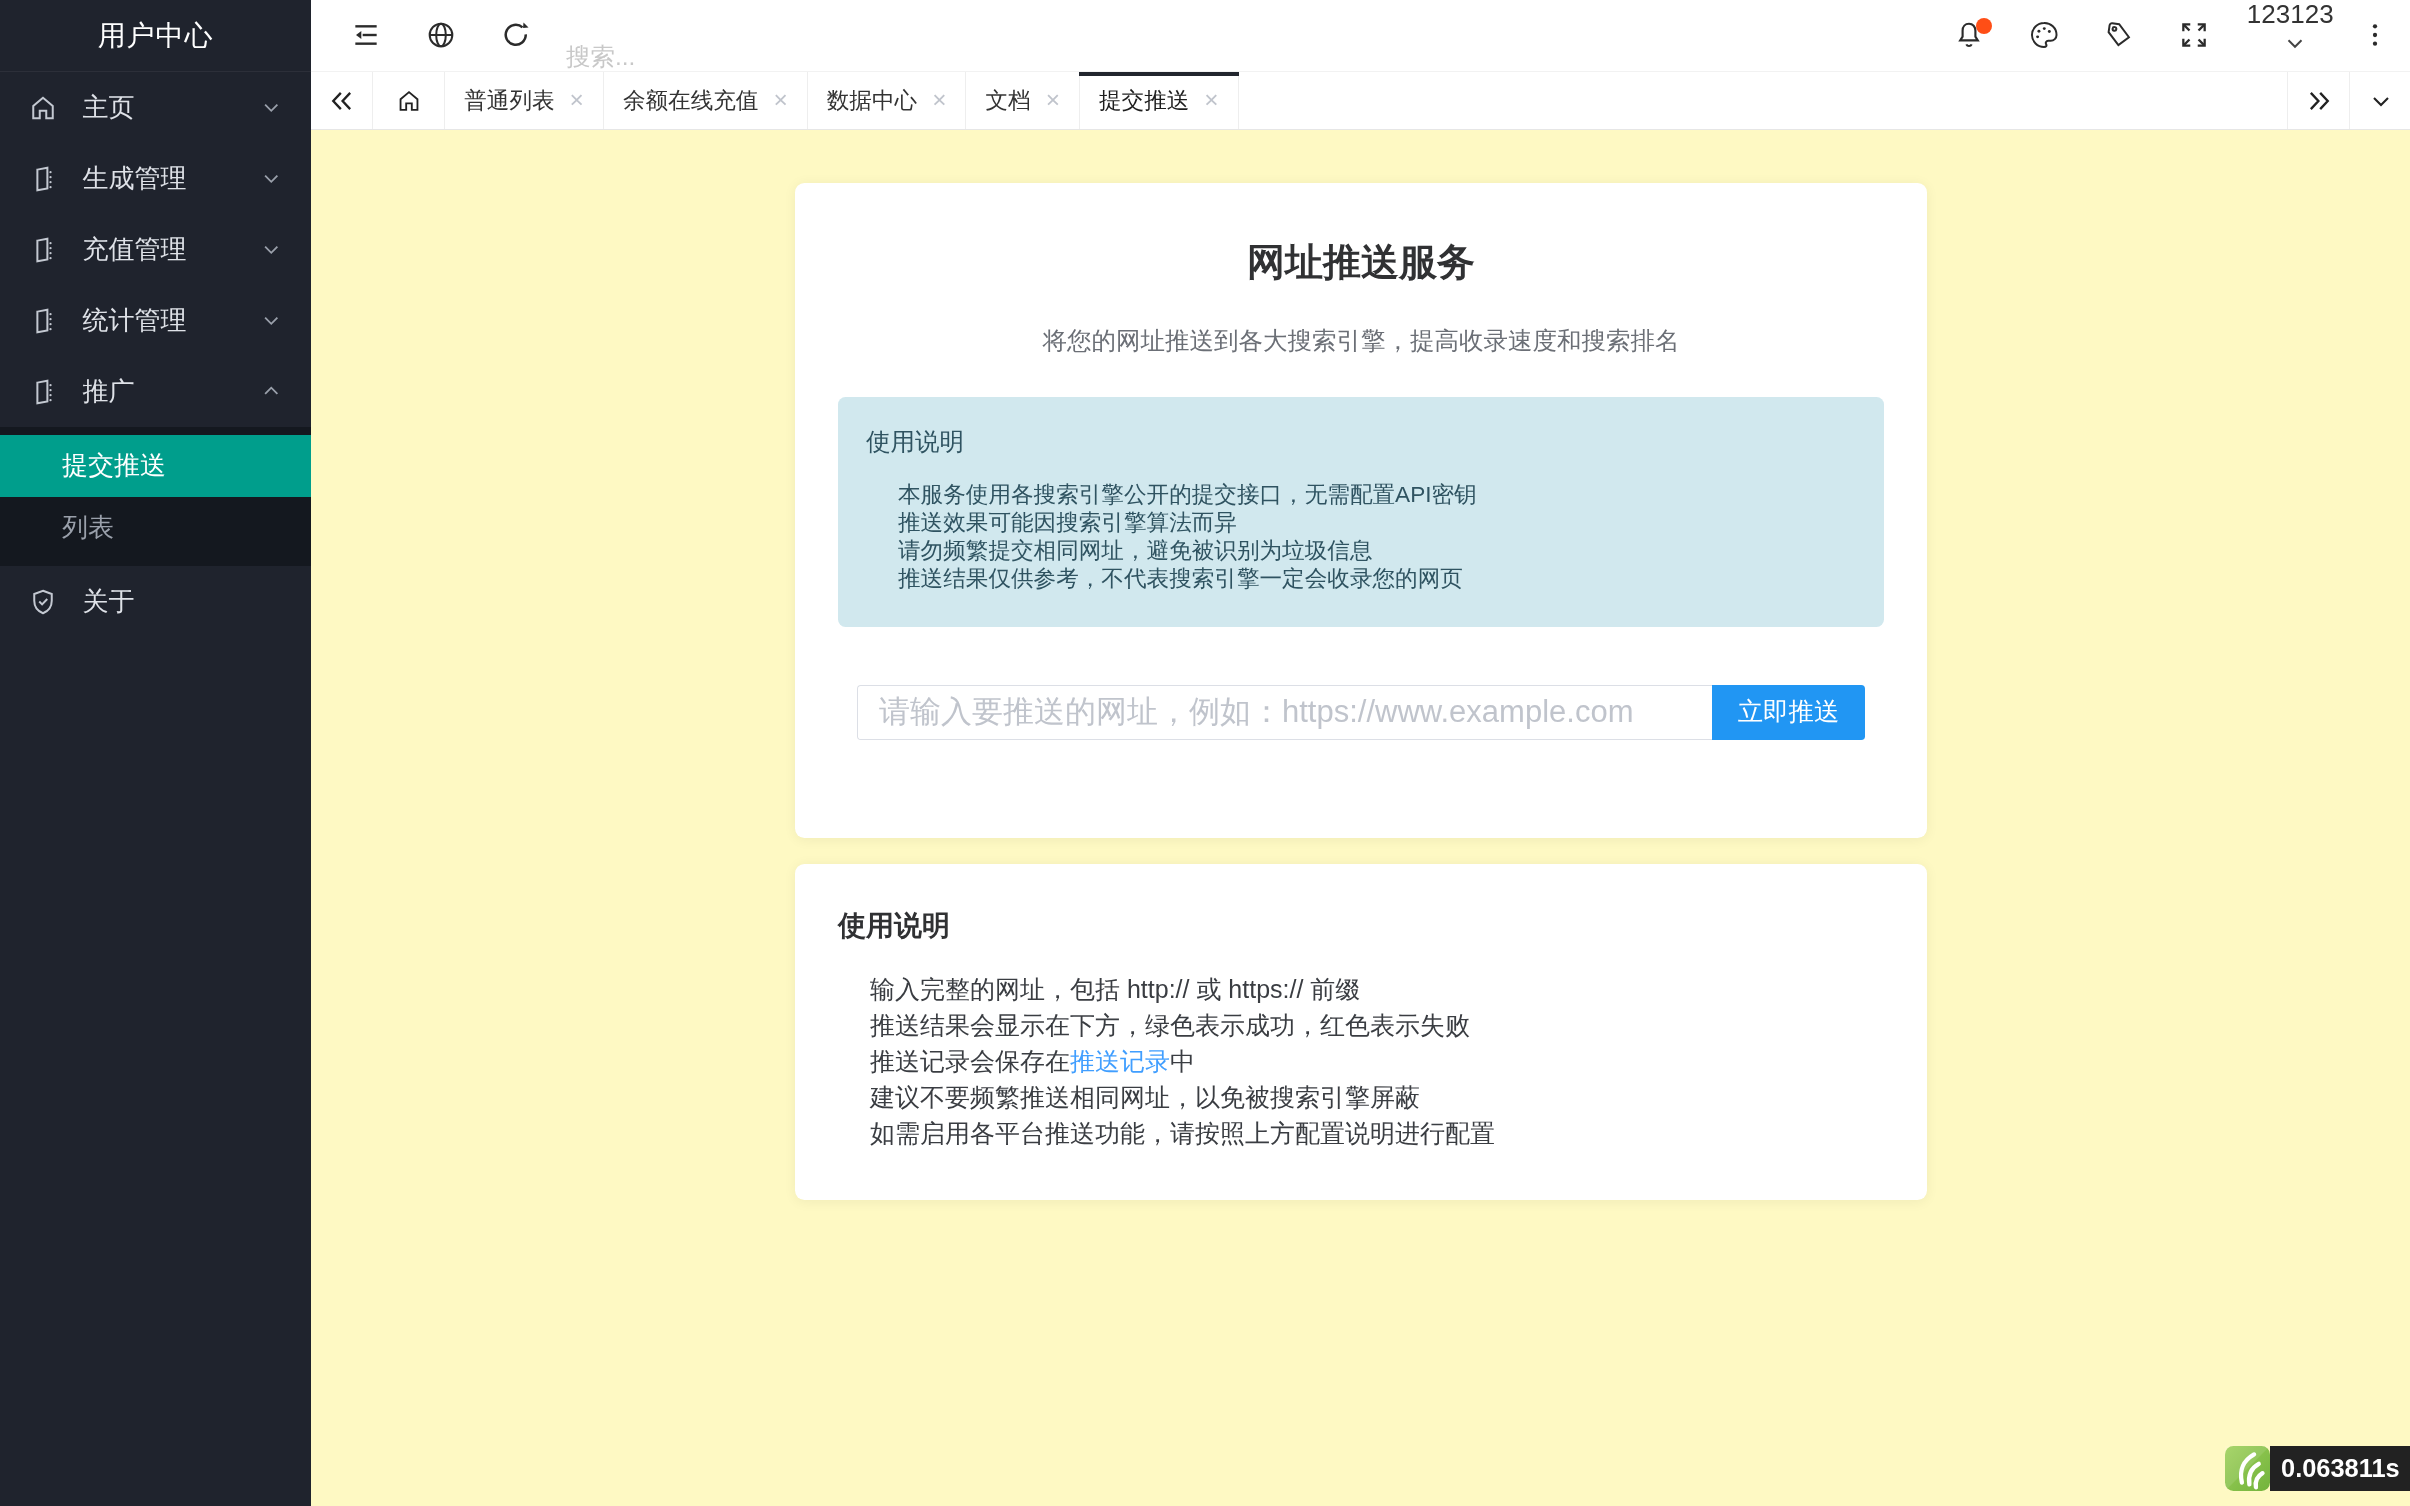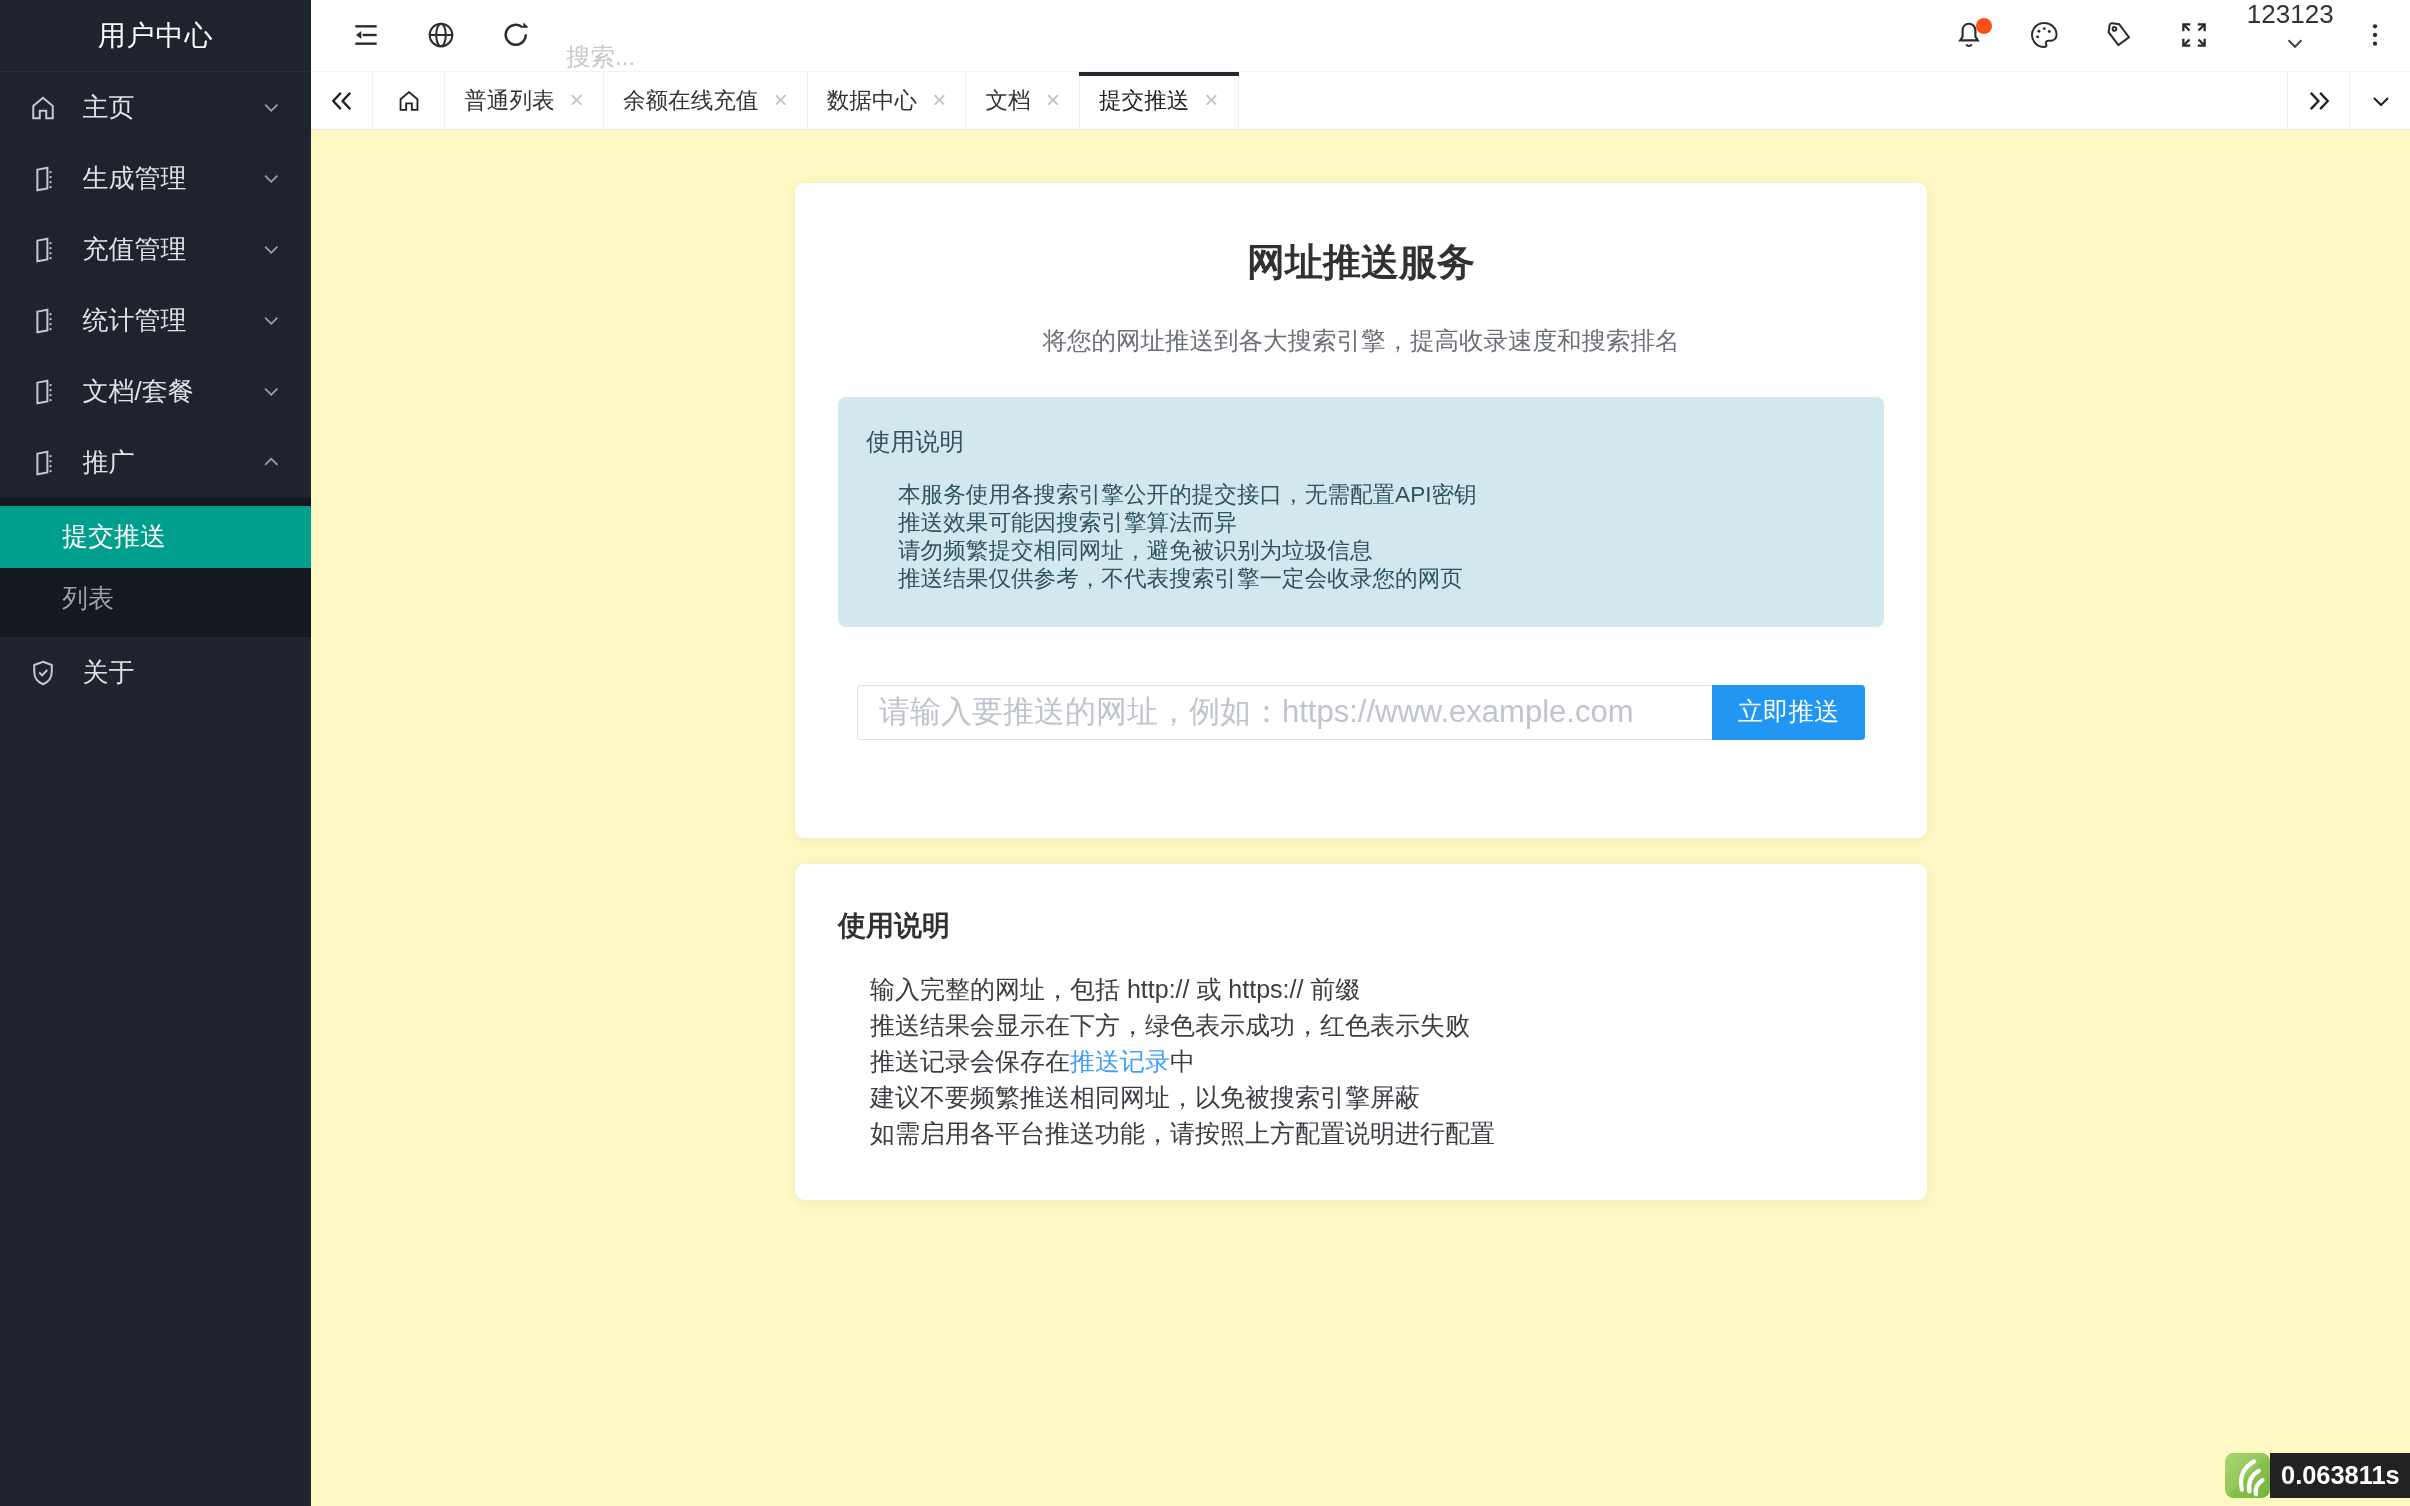--- a/index.html
+++ b/index.html
@@ -61,21 +61,21 @@
   .push-input{flex:1;height:55px;border:0.9px solid #dcdfe6;border-right:none;border-radius:3.8px 0 0 3.8px;padding:0 21px;font-size:31px;color:#333;outline:none;font-family:inherit;}
   .push-input::placeholder{color:#c0c4cc;}
   .push-btn{width:153px;height:55px;border:none;background:var(--primary);color:#fff;font-size:25.4px;border-radius:0 3.8px 3.8px 0;cursor:pointer;font-family:inherit;}
   .card.help{margin-top:26px;padding:43px 43px 49px;}
   .help-title{font-size:28px;color:#303133;font-weight:bold;}
   .help-list{margin-top:26px;}
   .help-line{font-size:25px;line-height:36px;color:#3a3d42;padding-left:32px;}
   .help-link{color:var(--link);cursor:pointer;}
 
   
-  .debugbar{position:absolute;right:0;bottom:9px;display:flex;align-items:flex-end;z-index:50;}
+  .debugbar{position:absolute;right:0;bottom:16px;display:flex;align-items:flex-end;z-index:50;}
   .debug-icon{width:45px;height:45px;cursor:pointer;}
   .debug-time{height:45px;background:#222;color:#fff;font-size:25.4px;font-weight:bold;display:flex;align-items:center;padding:0 11.3px;}
 </style>
 </head>
 <body>
 
 <aside class="sidebar">
   <div class="sidebar-title">用户中心</div>
 
   <div class="menu-item">
@@ -139,37 +139,20 @@
         </svg>
     </span>
     <span class="mi-label">统计管理</span>
     <span class="mi-chevron">
       <svg viewBox="0 0 24 24" fill="none" stroke="currentColor" stroke-width="1.8">
           <polyline points="6,9.5 12,15.5 18,9.5"></polyline>
         </svg>
     </span>
   </div>
 
-  <div class="menu-item">
-    <span class="mi-icon">
-      <svg viewBox="0 0 24 24" fill="none" stroke="currentColor" stroke-width="1.6">
-          <path d="M7.5 4.5 L15.5 3 V19.5 L7.5 21 Z"></path>
-          <circle cx="18" cy="6.5" r="0.9" fill="currentColor" stroke="none"></circle>
-          <circle cx="18" cy="10.5" r="0.9" fill="currentColor" stroke="none"></circle>
-          <circle cx="18" cy="14.5" r="0.9" fill="currentColor" stroke="none"></circle>
-          <circle cx="18" cy="18.5" r="0.9" fill="currentColor" stroke="none"></circle>
-        </svg>
-    </span>
-    <span class="mi-label">文档/套餐</span>
-    <span class="mi-chevron">
-      <svg viewBox="0 0 24 24" fill="none" stroke="currentColor" stroke-width="1.8">
-          <polyline points="6,9.5 12,15.5 18,9.5"></polyline>
-        </svg>
-    </span>
-  </div>
 
   <div class="menu-item">
     <span class="mi-icon">
       <svg viewBox="0 0 24 24" fill="none" stroke="currentColor" stroke-width="1.6">
           <path d="M7.5 4.5 L15.5 3 V19.5 L7.5 21 Z"></path>
           <circle cx="18" cy="6.5" r="0.9" fill="currentColor" stroke="none"></circle>
           <circle cx="18" cy="10.5" r="0.9" fill="currentColor" stroke="none"></circle>
           <circle cx="18" cy="14.5" r="0.9" fill="currentColor" stroke="none"></circle>
           <circle cx="18" cy="18.5" r="0.9" fill="currentColor" stroke="none"></circle>
         </svg>

